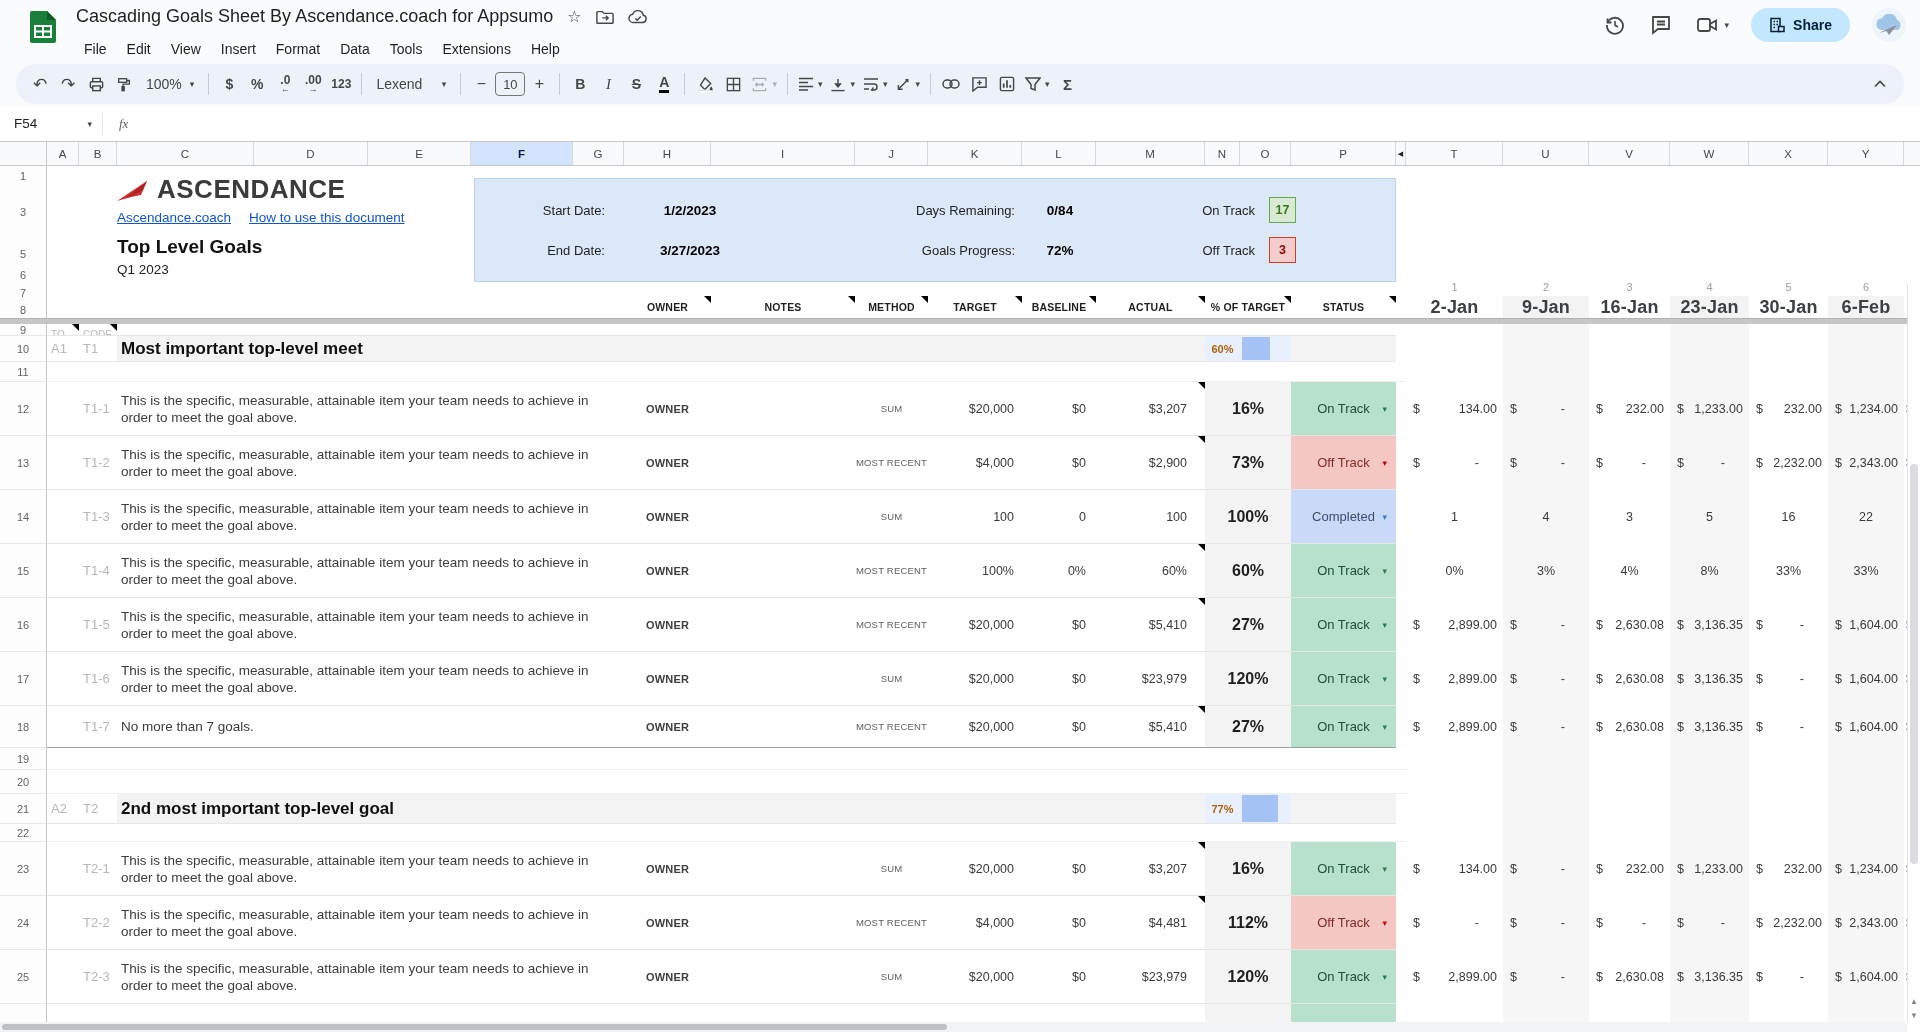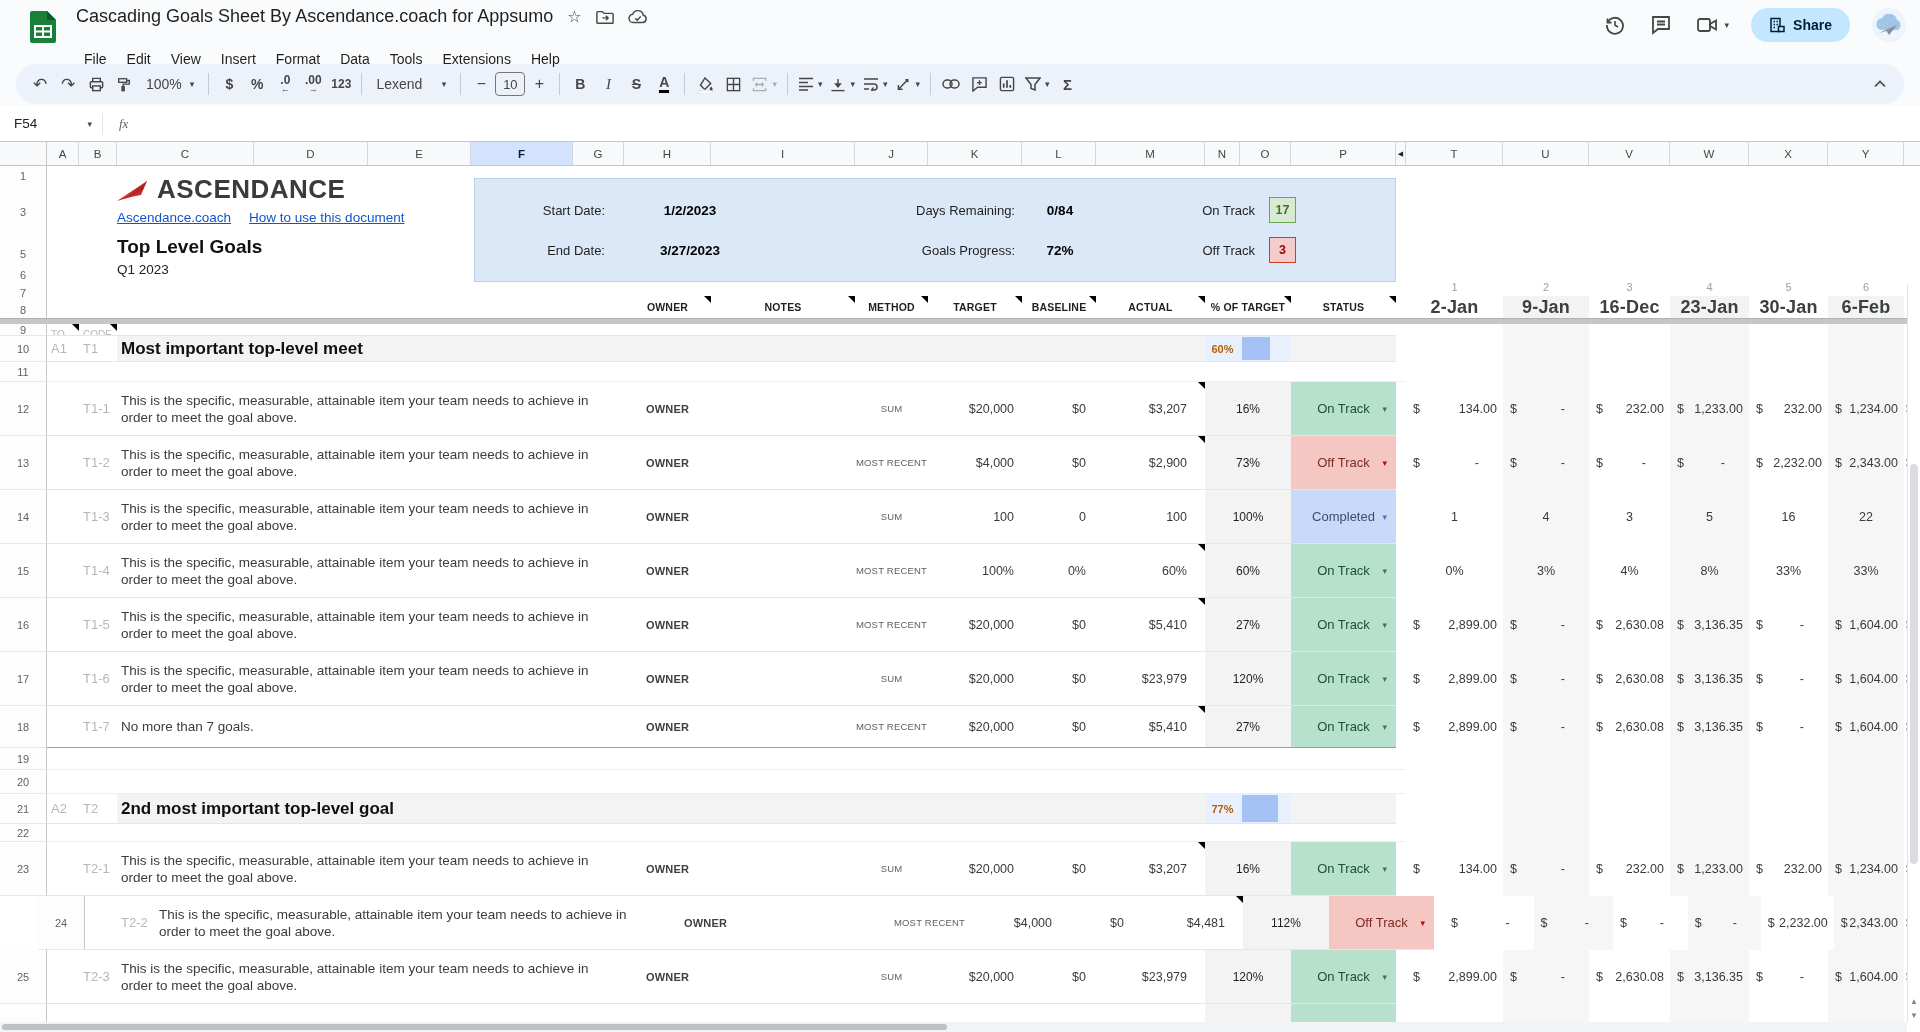--- a/index.html
+++ b/index.html
@@ -7,21 +7,21 @@
     font-family:"Liberation Sans","DejaVu Sans",sans-serif;color:#202124}
   svg{display:block}
 
   
   .topbar{position:relative;height:64px;background:#f9fbfd;display:flex;align-items:flex-start}
   .sheets-logo{position:absolute;left:26px;top:10px;width:34px;height:34px}
   .title-block{position:absolute;left:76px;top:6px}
   .title-row{display:flex;align-items:center;gap:14px}
   .doc-title{font-size:18px;color:#1f1f1f}
   .tb-mini{color:#444746;font-size:16px;line-height:1}
-  .menubar{display:flex;gap:4px;margin-top:22px}
+  .menubar{display:flex;gap:4px;margin-top:12px}
   .menu-item{font-size:14px;color:#1f1f1f;padding:2px 8px;border-radius:9px;cursor:default}
   .topbar-right{position:absolute;right:14px;top:8px;display:flex;align-items:center;gap:22px}
   .tr-icon{width:24px;height:24px;color:#444746}
   .cam-wrap{display:flex;align-items:center;gap:4px}
   .share-btn{display:flex;align-items:center;gap:8px;background:#c2e7ff;color:#001d35;
     border-radius:20px;padding:9px 18px;font-size:14px;font-weight:bold}
   .avatar{width:34px;height:34px;border-radius:50%;background:#eef4fb;display:flex;align-items:center;justify-content:center;overflow:hidden}
 
   
   .toolbar-band{height:42px;background:#f9fbfd;padding:0 16px}
@@ -99,21 +99,21 @@
   .gut{width:47px;flex:0 0 auto;border-right:1px solid #c7c7c7;border-bottom:1px solid #e8e8e8;
     display:flex;align-items:center;justify-content:center;font-size:11px;color:#5f6368;background:#fdfdfd}
   .c{flex:0 0 auto;position:relative}
   .sect-end .cc{border-bottom:1px solid #9e9e9e !important}
   .cc{border-bottom:1px solid #e6e6e6}
   .code{font-size:13px;color:#b7b7b7;display:flex;align-items:center;padding-left:4px}
   .desc{font-size:13.5px;color:#3c3c3c;line-height:17px;display:flex;align-items:center;padding-left:4px;padding-right:28px}
   .owner{font-size:11px;color:#3f3f3f;display:flex;align-items:center;justify-content:center;font-weight:bold;letter-spacing:.2px}
   .method{font-size:9.5px;color:#5f5f5f;display:flex;align-items:center;justify-content:center;letter-spacing:.2px}
   .num{font-size:12.5px;color:#3a3a3a;display:flex;align-items:center;justify-content:flex-end}
-  .pct{font-size:12px;font-weight:normal;color:#1f1f1f;background:#f3f3f3;display:flex;align-items:center;justify-content:center}
+  .pct{font-size:16px;font-weight:bold;color:#1f1f1f;background:#f3f3f3;display:flex;align-items:center;justify-content:center}
   .status{font-size:13px;display:flex;align-items:center;justify-content:center;position:relative}
   .status .arr{position:absolute;right:9px;font-size:9px}
   .st-on{background:#b7e1cd;color:#1d4f35}.st-on .arr{color:#2f7d4f}
   .st-off{background:#f4c7c3;color:#7e2b25}.st-off .arr{color:#cc0000}
   .st-done{background:#c9daf8;color:#3a4d73}.st-done .arr{color:#3c78d8}
   .wc{display:flex;align-items:center;font-size:12.5px;color:#3a3a3a}
   .wc.bandc{background:#f6f6f6}
   .wc .cur{padding-left:7px}
   .wc .val{margin-left:auto;padding-right:6px}
   .wc .val.dash{padding-right:24px}
@@ -463,21 +463,21 @@
             <span>% OF TARGET</span>
             <span class="note"></span>
           </div>
           <div class="th" style="width: 105px;">
             <span>STATUS</span>
             <span class="note"></span>
           </div>
           <div class="hid"></div>
           <div class="th date" style="width: 97px;">2-Jan</div>
           <div class="th date " style="width: 86px; background: rgb(243, 243, 243);">9-Jan</div>
-          <div class="th date" style="width: 81px;">16-Dec</div>
+          <div class="th date" style="width: 81px;">16-Jan</div>
           <div class="th date " style="width: 79px; background: rgb(243, 243, 243);">23-Jan</div>
           <div class="th date" style="width: 79px;">30-Jan</div>
           <div class="th date " style="width: 76px; background: rgb(243, 243, 243);">6-Feb</div>
         </div>
     </div>
   </div>
 
   <div class="freeze-divider"></div>
 
   <div class="rows">
@@ -880,21 +880,21 @@
         <div class="wc" style="width: 79px;">
           <span class="cur">$</span>
           <span class="val">232.00</span>
         </div>
         <div class="wc bandc" style="width: 76px;">
           <span class="cur">$</span>
           <span class="val">1,234.00</span>
         </div>
         <div class="tailc">$</div>
       </div>
-      <div class="r" style="height: 54px; margin-left: 38px;">
+      <div class="r" style="height: 54px;">
         <div class="gut">24</div>
         <div class="c cc" style="width: 32px;"></div>
         <div class="c code cc" style="width: 38px;">T2-2</div>
         <div class="c desc cc" style="width: 507px;">This is the specific, measurable, attainable item your team needs to achieve in order to meet the goal above.</div>
         <div class="c owner cc" style="width: 87px;">OWNER</div>
         <div class="c cc" style="width: 144px;"></div>
         <div class="c method cc" style="width: 73px;">MOST RECENT</div>
         <div class="c num cc" style="width: 94px; padding-right: 8px;">$4,000</div>
         <div class="c num cc" style="width: 74px; padding-right: 10px;">$0</div>
         <div class="c num cc" style="width: 109px; padding-right: 18px;">$4,481<span class="note"></span></div>

